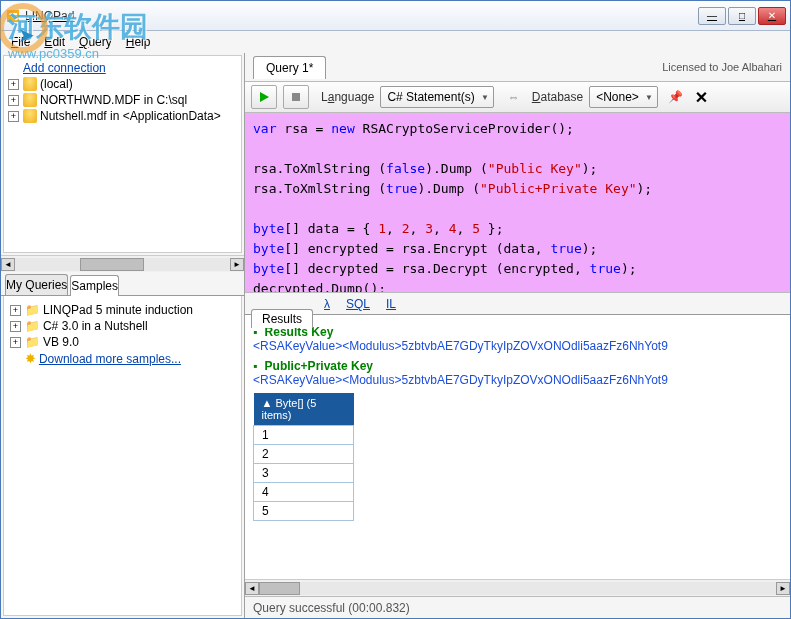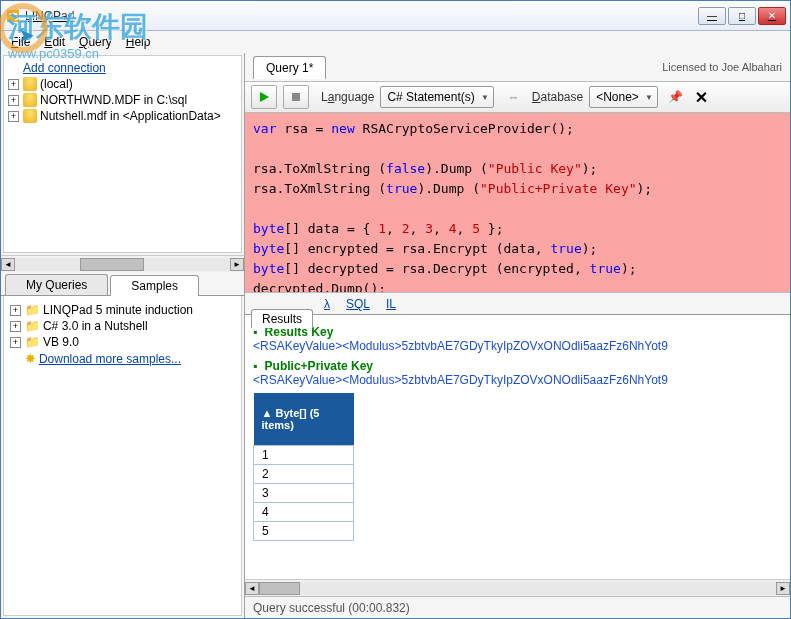--- a/index.html
+++ b/index.html
@@ -20,52 +20,52 @@
 .tree-exp { width: 11px; height: 11px; border: 1px solid #888; background: #fff; display: inline-flex; align-items: center; justify-content: center; font-size: 9px; line-height: 1; margin-right: 4px; cursor: pointer; }
 .tree-icon { width: 14px; height: 14px; margin-right: 3px; display: inline-flex; align-items: center; justify-content: center; }
 .db-icon { background: radial-gradient(ellipse at 50% 30%, #ffe070, #f0b020); border-radius: 2px; }
 .link-text { color: #0645ad; text-decoration: underline; cursor: pointer; }
 .hscroll { height: 17px; background: #f0f0f0; border-top: 1px solid #ccc; display: flex; align-items: center; }
 .hscroll-track { flex: 1; background: #e8e8e8; height: 13px; margin: 0 14px; position: relative; }
 .hscroll-thumb { position: absolute; height: 100%; background: #c0c0c0; border: 1px solid #999; }
 .hscroll-arrow { width: 14px; height: 13px; background: #ddd; border: 1px solid #999; display: flex; align-items: center; justify-content: center; font-size: 8px; cursor: pointer; position: absolute; }
 .bottom-tabs { background: #f5f5f5; }
 .tab-strip { display: flex; padding: 2px 4px 0; border-bottom: 1px solid #999; }
-.tab { padding: 3px 20px; border: 1px solid #999; border-bottom: none; background: #e8e8e8; margin-right: 2px; border-radius: 3px 3px 0 0; cursor: pointer; }
+.tab { padding: 3px 0; border: 1px solid #999; border-bottom: none; background: #e8e8e8; margin-right: 2px; border-radius: 3px 3px 0 0; cursor: pointer; }
 .tab.active { background: #fff; position: relative; top: 1px; }
 .samples-panel { background: #fff; margin: 0 2px 2px; border: 1px solid #ccc; border-top: none; padding: 6px; height: 320px; }
 .folder-icon { color: #e0a030; }
 .star-icon { color: #f0b000; font-size: 13px; }
 .right-panel { flex: 1; display: flex; flex-direction: column; }
 .top-area { height: 28px; display: flex; align-items: center; padding: 0 8px; background: #f5f5f5; }
 .query-tab { padding: 4px 12px; border: 1px solid #999; border-bottom: none; background: #fff; border-radius: 3px 3px 0 0; }
 .license { margin-left: auto; color: #555; font-size: 11px; }
 .toolbar { height: 32px; display: flex; align-items: center; padding: 0 6px; gap: 6px; border-top: 1px solid #bbb; border-bottom: 1px solid #bbb; background: linear-gradient(#fdfdfd, #ececec); }
 .tb-btn { width: 26px; height: 24px; border: 1px solid #aaa; border-radius: 2px; background: linear-gradient(#fff, #e8e8e8); display: flex; align-items: center; justify-content: center; cursor: pointer; }
 .tb-label { margin-left: 6px; color: #333; }
 .tb-combo { height: 22px; border: 1px solid #999; background: linear-gradient(#fff, #eee); padding: 0 18px 0 6px; border-radius: 2px; position: relative; display: flex; align-items: center; cursor: pointer; text-align: right; }
 .tb-combo::after { content: "▼"; position: absolute; right: 4px; font-size: 8px; color: #555; }
 .pin-btn { margin-left: 4px; cursor: pointer; font-size: 12px; }
 .close-x { margin-left: 6px; font-size: 16px; font-weight: bold; cursor: pointer; }
-.code-area { flex: 0 0 180px; background: #fca5a5; padding: 6px 8px; font-family: Consolas, monospace; font-size: 13px; line-height: 20px; overflow: auto; border-bottom: 1px solid #bbb; }
+.code-area { flex: 0 0 180px; background: #f0abfc; padding: 6px 8px; font-family: Consolas, monospace; font-size: 13px; line-height: 20px; overflow: auto; border-bottom: 1px solid #bbb; }
 .kw { color: #0000ff; }
 .kwnew { color: #0000ff; }
 .num { color: #c00000; }
 .str { color: #c00000; }
 .bool { color: #0000ff; }
 .result-tabs { display: flex; padding: 2px 6px 0; border-bottom: 1px solid #999; background: #f5f5f5; }
 .result-tab { padding: 2px 10px; border: 1px solid #999; border-bottom: none; background: #e8e8e8; margin-right: 3px; border-radius: 3px 3px 0 0; cursor: pointer; }
 .result-tab.active { background: #fff; position: relative; top: 14px; }
 .result-tab-link { padding: 2px 8px; color: #0645ad; text-decoration: underline; cursor: pointer; }
 .results-area { flex: 1; background: #fff; padding: 6px 8px; overflow: auto; font-family: Verdana, sans-serif; font-size: 12px; }
 .dump-header { color: #008000; font-weight: bold; margin-top: 4px; }
 .dump-bullet { color: #008000; margin-right: 4px; }
 .dump-xml { color: #1d4ed8; margin-bottom: 6px; white-space: nowrap; }
 .byte-table { border-collapse: collapse; margin-top: 4px; }
-.byte-table th { background: #1a5a9c; color: #fff; padding: 14px 8px; text-align: left; font-weight: bold; font-size: 11px; margin-top: 32px; }
+.byte-table th { background: #1a5a9c; color: #fff; padding: 4px 8px; text-align: left; font-weight: normal; font-size: 11px; margin-top: 32px; }
 .byte-table td { border: 1px solid #a8c4dc; padding: 2px 8px; width: 100px; }
 .statusbar { height: 22px; border-top: 1px solid #bbb; display: flex; align-items: center; padding: 0 8px; background: #f5f5f5; color: #555; }
 .watermark { position: absolute; top: 8px; left: 8px; pointer-events: none; opacity: 0.9; z-index: 1000; }
 .watermark-text { font-size: 28px; font-weight: bold; color: #4eb0e0; text-shadow: 1px 1px 0 #fff; font-family: "Microsoft YaHei", sans-serif; }
 .watermark-url { font-size: 13px; color: #4eb0e0; font-family: sans-serif; }
 .watermark-circ { position: absolute; width: 50px; height: 50px; border: 6px solid #f0a030; border-radius: 50%; left: -10px; top: -5px; opacity: 0.7; }
 .watermark-arr { position: absolute; left: 10px; top: 15px; color: #1080c0; font-size: 20px; }
 </style>
 </head>
 <body>

